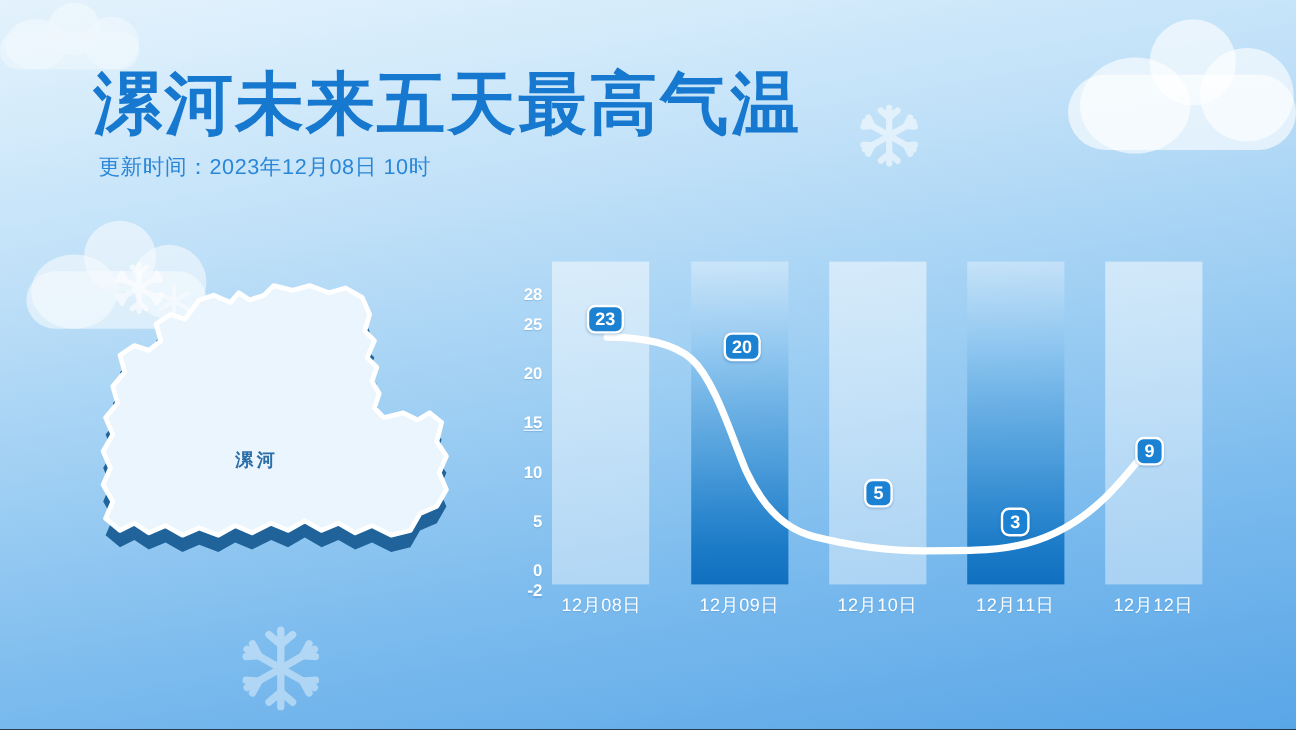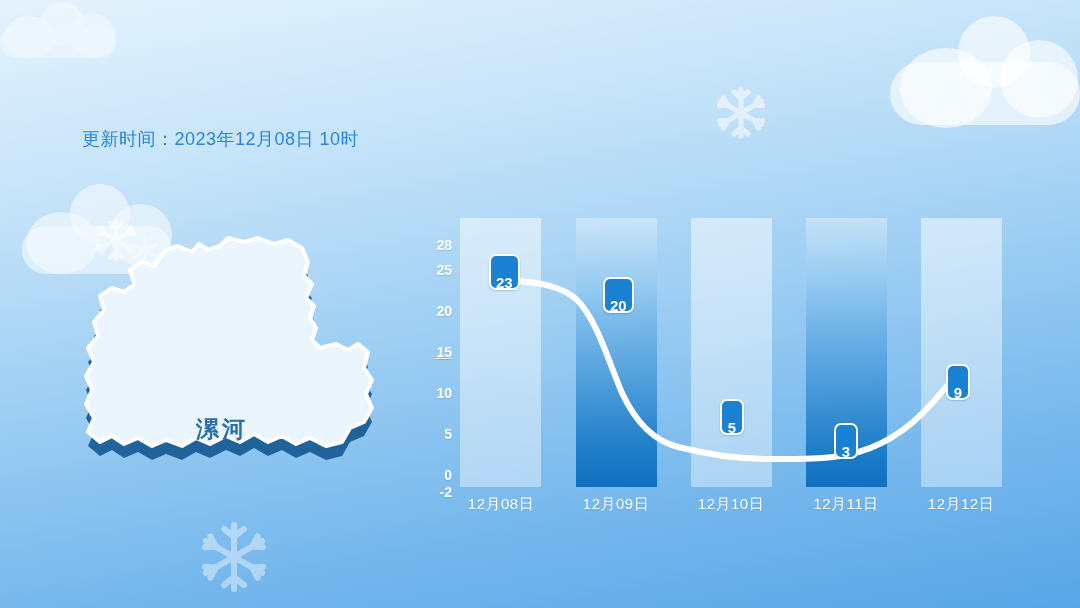--- a/index.html
+++ b/index.html
@@ -73,25 +73,24 @@
     left: 58px;
     top: 232px;
     width: 330px;
     height: 282px;
   }
   .map-wrap svg { display: block; }
   .map-label {
     position: absolute;
     left: 196px;
     top: 374px;
-    font-size: 23px;
+    font-size: 15px;
     font-weight: bold;
     color: #2b6ea8;
     letter-spacing: 3px;
-    margin-top: 40px;
   }
 
   
   .chart {
     position: absolute;
     left: 410px;
     top: 215px;
     width: 610px;
     height: 290px;
   }
@@ -164,21 +163,21 @@
     left: 0; top: 0;
     width: 610px;
     height: 272px;
     pointer-events: none;
   }
 
   .vallabel {
     position: absolute;
     min-width: 24px;
     height: 24px;
-    padding: 16px 5px;
+    padding: 0 5px;
     box-sizing: border-box;
     border-radius: 7px;
     background: #1b81d2;
     border: 2px solid #ffffff;
     color: #ffffff;
     font-size: 15px;
     font-weight: bold;
     line-height: 22px;
     text-align: center;
     box-shadow: 0 1px 2px rgba(20,80,140,0.25);
@@ -292,20 +291,21 @@
         <line x1="74" y1="64" x2="88" y2="63"></line>
           <line x1="74" y1="64" x2="81" y2="77"></line>
         <line x1="26" y1="64" x2="12" y2="63"></line>
           <line x1="26" y1="64" x2="19" y2="77"></line>
         <line x1="74" y1="36" x2="88" y2="37"></line>
           <line x1="74" y1="36" x2="81" y2="23"></line>
       </g>
     </svg>
   </div>
 
+  <div class="title">漯河未来五天最高气温</div>
   <div class="subtitle">更新时间：2023年12月08日 10时</div>
 
   <div class="map-wrap">
     <svg width="330" height="282" viewBox="0 0 330 282">
 
       <path d="M108,18 L120,14 L134,20 L141,12 L150,18 L162,14 L170,6 L186,10 L200,6
                L216,12 L230,8 L244,16 L250,30 L246,44 L254,52 L248,66 L256,74 L252,86
                L258,96 L254,108 L262,116 L278,112 L290,118 L300,112 L310,120 L306,136
                L314,148 L308,162 L314,176 L306,190 L292,196 L284,210 L268,214 L252,206
                L238,212 L224,204 L210,210 L196,202 L182,210 L168,204 L152,212 L138,206

